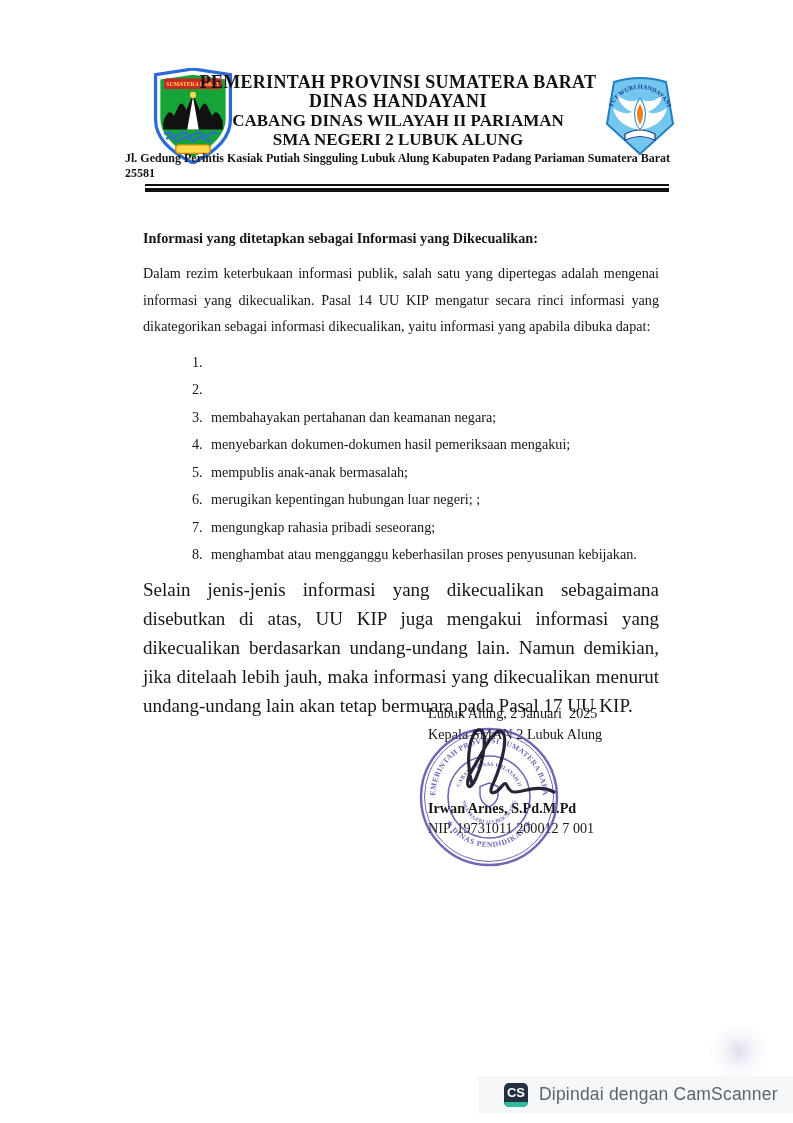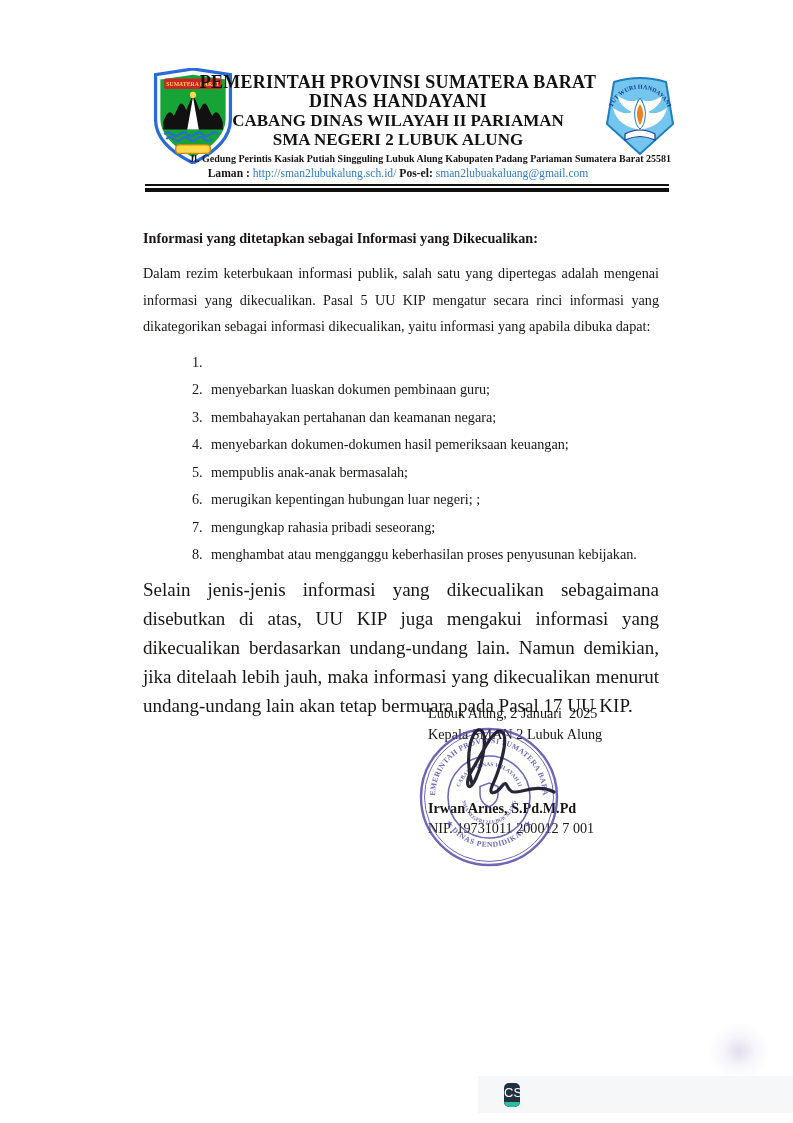--- a/index.html
+++ b/index.html
@@ -8,22 +8,22 @@
   .page { position:relative; width:793px; height:1123px; background:#ffffff; overflow:hidden; }
 
   
   .kop-crest { position:absolute; left:150px; top:68px; width:86px; height:96px; }
   .kop-tutwuri { position:absolute; left:601px; top:72px; width:78px; height:84px; }
   .kop-text { position:absolute; left:130px; top:72px; width:536px; text-align:center; font-weight:bold; color:#141210; }
   .kop-line1 { font-size:18px; line-height:20px; letter-spacing:.3px; }
   .kop-line2 { font-size:18px; line-height:19px; letter-spacing:.6px; }
   .kop-line3 { font-size:17px; line-height:19px; }
   .kop-line4 { font-size:17px; line-height:19px; }
-  .kop-address { position:absolute; left:125px; top:151px; width:546px; text-align:right;
-                 font-size:10px; font-weight:bold; line-height:15px; color:#161310; }
+  .kop-address { position:absolute; left:125px; top:151px; width:546px; text-align:left;
+                 font-size:12px; font-weight:bold; line-height:15px; color:#161310; }
   .kop-laman { position:absolute; left:125px; top:166px; width:546px; text-align:center;
                font-size:11.6px; line-height:15px; color:#161310; }
   .kop-laman .lbl { font-weight:bold; }
   .kop-laman .blue { color:#2f7cc4; }
   .kop-rule { position:absolute; left:145px; top:184px; width:524px; height:8px;
               border-top:2px solid #101010; border-bottom:4px solid #101010; }
 
   
   .content { position:absolute; left:143px; top:230px; width:516px; }
   .content-heading { font-size:14.2px; font-weight:bold; margin-bottom:13px; }
@@ -44,22 +44,22 @@
   .signature-ink { position:absolute; left:450px; top:722px; width:110px; height:90px; z-index:4; }
 
   
   .smudge { position:absolute; left:708px; top:1022px; width:62px; height:58px; border-radius:50%;
             background:radial-gradient(closest-side, rgba(190,180,215,.45), rgba(210,200,230,.18), rgba(255,255,255,0)); }
 
   
   .footer-bar { position:absolute; left:478px; top:1076px; width:315px; height:37px;
                 background:#f6f7f8; display:flex; align-items:center; padding-left:26px;
                 font-family:"Liberation Sans", sans-serif; }
-  .cs-badge { position:relative; width:16px; height:24px; border-radius:5px; background:#22303f;
-              color:#ffffff; font-size:13px; font-weight:normal; text-align:center; line-height:20px;
+  .cs-badge { position:relative; width:24px; height:24px; border-radius:5px; background:#22303f;
+              color:#ffffff; font-size:13px; font-weight:bold; text-align:center; line-height:20px;
               flex:0 0 auto; overflow:hidden; }
   .cs-badge::after { content:""; position:absolute; left:0; right:0; bottom:0; height:5px;
                      background:#2dbd9e; border-radius:0 0 5px 5px; }
   .footer-text { margin-left:11px; font-size:17.5px; color:#5a646e; letter-spacing:.2px; }
 
   svg text { font-family:"Liberation Serif", serif; }
 </style>
 </head>
 <body>
 
@@ -91,46 +91,39 @@
     <path d="M24,62 Q39,54 54,62 L54,68 Q39,61 24,68 Z" fill="#ffffff" stroke="#173d8f" stroke-width="1.2"></path>
   </svg>
 
   <div class="kop-text">
     <div class="kop-line1">PEMERINTAH PROVINSI SUMATERA BARAT</div>
     <div class="kop-line2">DINAS HANDAYANI</div>
     <div class="kop-line3">CABANG DINAS WILAYAH II PARIAMAN</div>
     <div class="kop-line4">SMA NEGERI 2 LUBUK ALUNG</div>
   </div>
   <div class="kop-address">Jl. Gedung Perintis Kasiak Putiah Singguling Lubuk Alung Kabupaten Padang Pariaman Sumatera Barat 25581</div>
-  <div class="kop-laman">
-    <span class="lbl">Laman :</span>
-    <span class="blue">http://sman2lubukalung.sch.id/</span>
-    <span class="lbl">Pos-el:</span>
-    <span class="blue">sman2lubuakaluang@gmail.com</span>
-  </div>
   <div class="kop-rule"></div>
 
   <div class="content">
     <div class="content-heading">Informasi yang ditetapkan sebagai Informasi yang Dikecualikan:</div>
-    <p class="para">Dalam rezim keterbukaan informasi publik, salah satu yang dipertegas adalah mengenai informasi yang dikecualikan. Pasal 5 UU KIP mengatur secara rinci informasi yang dikategorikan sebagai informasi dikecualikan, yaitu informasi yang apabila dibuka dapat:</p>
+    <p class="para">Dalam rezim keterbukaan informasi publik, salah satu yang dipertegas adalah mengenai informasi yang dikecualikan. Pasal 14 UU KIP mengatur secara rinci informasi yang dikategorikan sebagai informasi dikecualikan, yaitu informasi yang apabila dibuka dapat:</p>
     <ol class="exc-list">
         <li>
         <span class="exc-num">1.</span>
       </li>
         <li>
         <span class="exc-num">2.</span>
-        <span>menyebarkan luaskan dokumen pembinaan guru;</span>
       </li>
         <li>
         <span class="exc-num">3.</span>
         <span>membahayakan pertahanan dan keamanan negara;</span>
       </li>
         <li>
         <span class="exc-num">4.</span>
-        <span>menyebarkan dokumen-dokumen hasil pemeriksaan keuangan;</span>
+        <span>menyebarkan dokumen-dokumen hasil pemeriksaan mengakui;</span>
       </li>
         <li>
         <span class="exc-num">5.</span>
         <span>mempublis anak-anak bermasalah;</span>
       </li>
         <li>
         <span class="exc-num">6.</span>
         <span>merugikan kepentingan hubungan luar negeri; ;</span>
       </li>
         <li>
@@ -175,15 +168,16 @@
   </svg>
 
   <svg class="signature-ink" viewBox="0 0 110 90">
     <path d="M 22,62 C 14,34 22,6 30,8 C 38,10 34,38 26,56 C 18,74 14,60 22,48 C 32,32 44,4 52,10 C 60,16 48,52 42,64 C 38,74 46,72 52,64 C 58,56 56,70 64,70 C 74,70 88,62 104,70" fill="none" stroke="#1a1a2b" stroke-width="3.2" stroke-linecap="round" opacity=".95"></path>
   </svg>
 
   <div class="smudge"></div>
 
   <div class="footer-bar">
     <div class="cs-badge">CS</div>
+    <div class="footer-text">Dipindai dengan CamScanner</div>
   </div>
 
 </div>
 
 </body></html>

